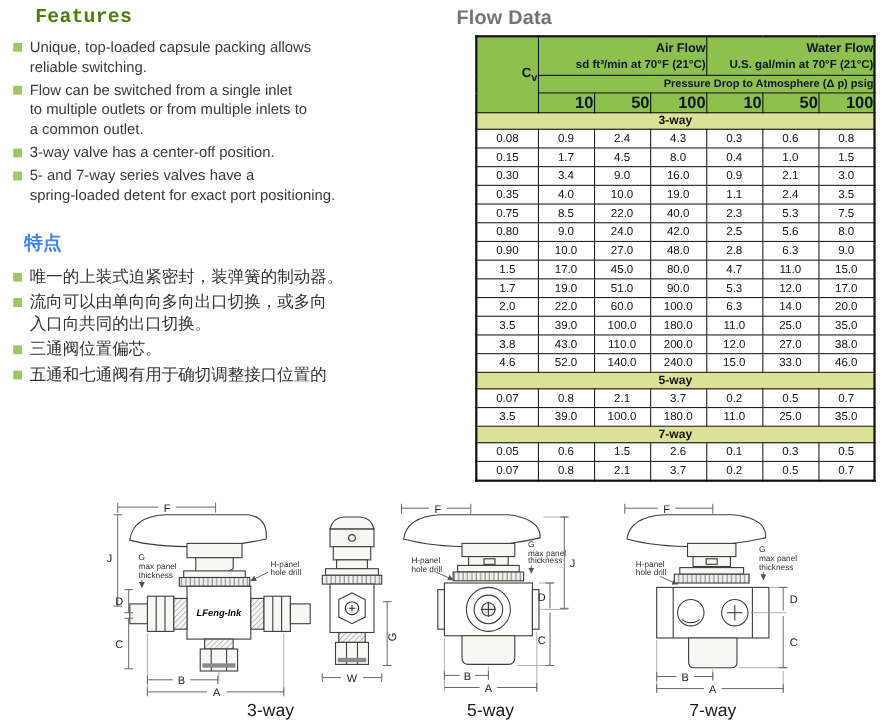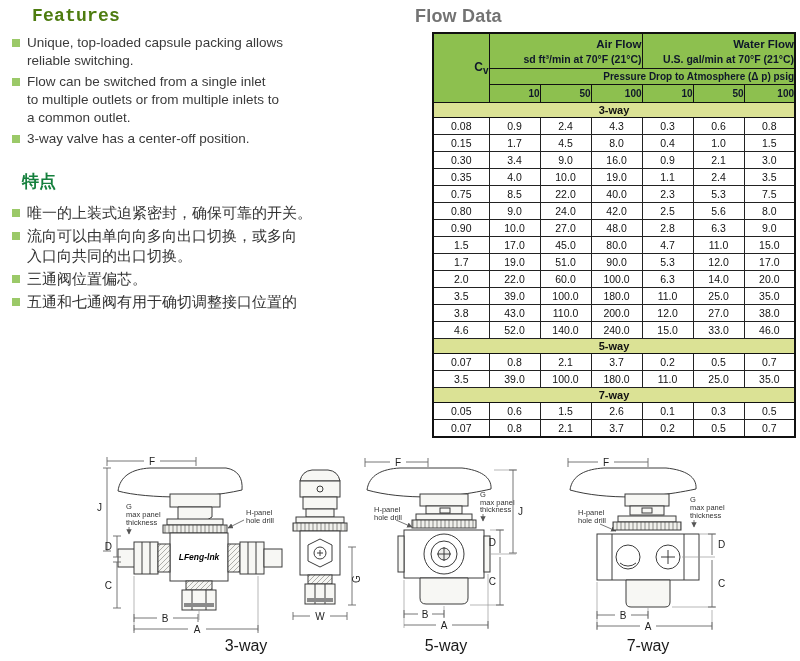--- a/index.html
+++ b/index.html
@@ -13,40 +13,40 @@
   .h-features{font-size:18px;font-weight:bold;color:#4d7c0f;margin:2px 0 8px 20px;letter-spacing:.2px;font-family:Liberation Mono, monospace;}
   ul.bullets{list-style:none;margin:0;padding:0;}
   ul.bullets li{
     position:relative;padding-left:15px;margin:0 0 3px 0;
     font-size:13.5px;line-height:18px;color:#3a3a3a;
   }
   ul.bullets li::before{
     content:"";position:absolute;left:0;top:5px;width:8px;height:8px;
     background:var(--bullet-green,#9bc968);
   }
-  .h-cn{font-size:17px;font-weight:bold;color:#15803d;margin:22px 0 10px 10px;}
+  .h-cn{font-size:17px;font-weight:bold;color:#3b82f6;margin:22px 0 10px 10px;}
   ul.bullets-cn li{font-size:15px;line-height:20px;color:#333;}
   ul.bullets-cn li::before{top:6px;}
   
   .right-col{position:absolute;left:415px;top:4px;width:380px;}
   .h-flow{font-size:18px;font-weight:bold;color:#737373;margin:2px 0 5px 0;letter-spacing:.2px;}
   table.flow{
     border-collapse:collapse;margin-left:17px;width:362px;
     border:2px solid #111;table-layout:fixed;
   }
   table.flow th{
     background:var(--header-green,#8dc04f);color:#0f172a;
     border:1px solid #111;padding:0;text-align:right;font-weight:bold;
   }
   th.cv-head{font-size:12px;border-right:1.5px solid #111;}
   th.flow-title{height:34px;border-bottom:1.5px solid #111;}
   th.flow-title .ft{font-size:11.5px;line-height:15px;}
   th.flow-title .fs{font-size:10.5px;line-height:14px;}
   th.press{font-size:10px;height:15px;border-bottom:1px solid #111;}
-  th.drop{font-size:10px;height:17px;border-bottom:2.5px solid #111;}
+  th.drop{font-size:15px;height:17px;border-bottom:2.5px solid #111;}
   table.flow td{
     border:1px solid #222;background:#fff;color:#111;
     text-align:center;font-size:10.5px;height:16px;padding:0;
   }
   table.flow td.band{
     background:var(--band-green,#dbe295);font-weight:bold;font-size:11px;
     height:14px;border-top:1.5px solid #111;border-bottom:1.5px solid #111;
   }
   
   .diagrams{position:absolute;left:0;top:450px;width:800px;height:211px;}
@@ -71,25 +71,29 @@
         <div>reliable switching.</div>
       </li>
       <li>
         <div>Flow can be switched from a single inlet</div>
         <div>to multiple outlets or from multiple inlets to</div>
         <div>a common outlet.</div>
       </li>
       <li>
         <div>3-way valve has a center-off position.</div>
       </li>
+      <li>
+        <div>5- and 7-way series valves have a</div>
+        <div>spring-loaded detent for exact port positioning.</div>
+      </li>
     </ul>
   <div class="h-cn">特点</div>
   <ul class="bullets bullets-cn" id="features-cn-list">
       <li>
-        <div>唯一的上装式迫紧密封，确保可靠的开关。</div>
+        <div>唯一的上装式迫紧密封，装弹簧的制动器。</div>
       </li>
       <li>
         <div>流向可以由单向向多向出口切换，或多向</div>
         <div>入口向共同的出口切换。</div>
       </li>
       <li>
         <div>三通阀位置偏芯。</div>
       </li>
       <li>
         <div>五通和七通阀有用于确切调整接口位置的</div>

